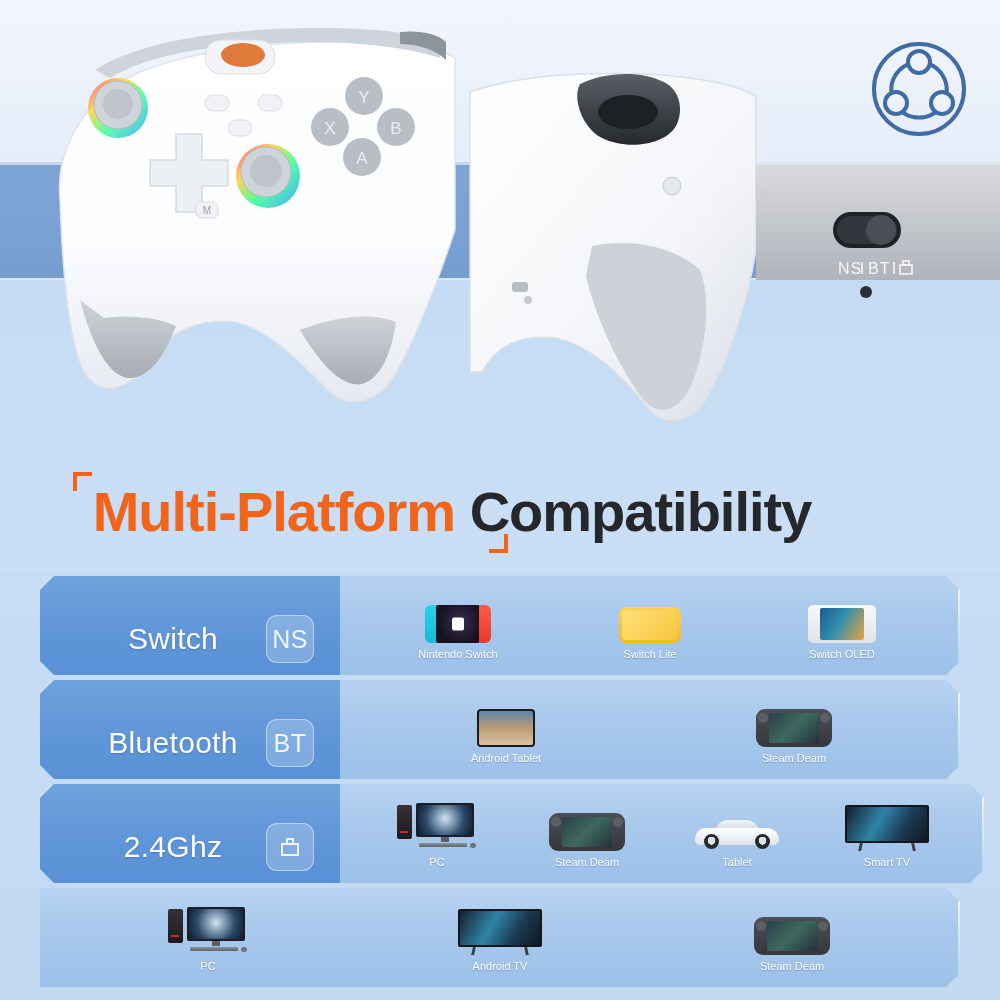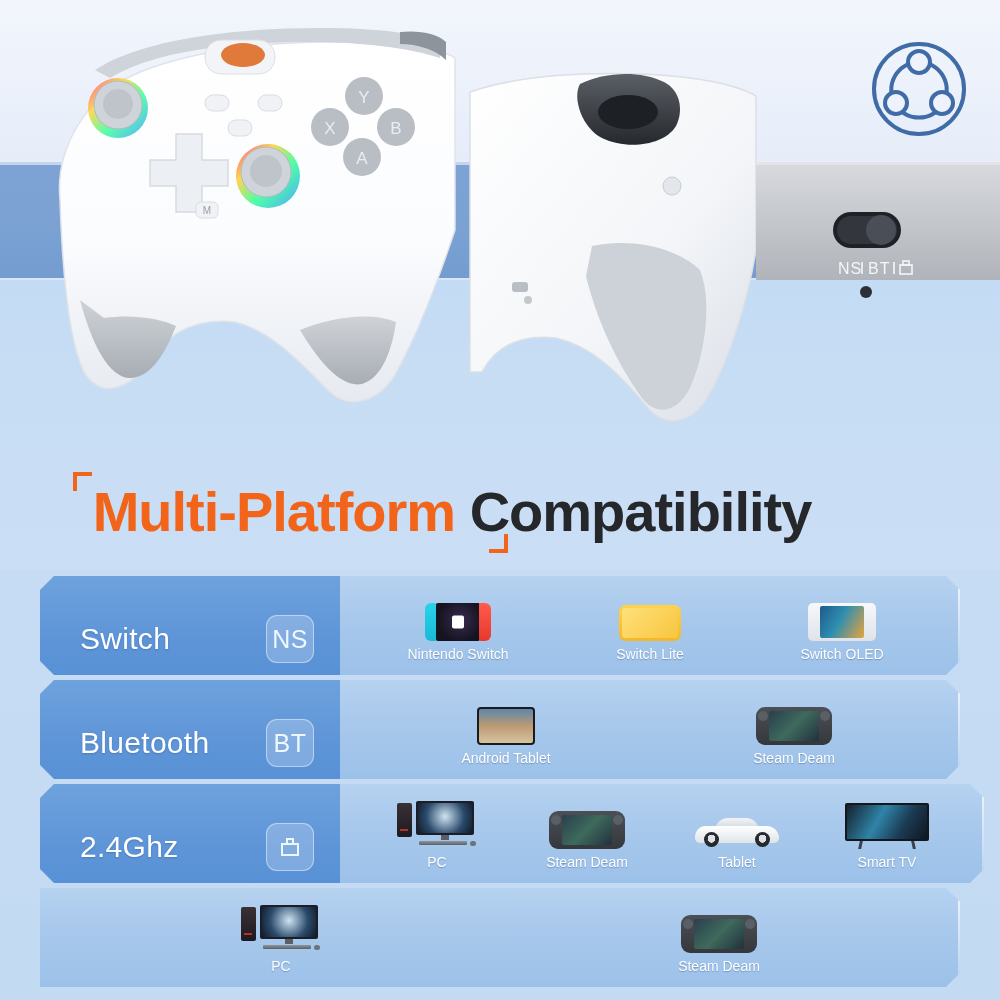--- a/index.html
+++ b/index.html
@@ -40,39 +40,39 @@
   .subtitle{position:absolute;left:0;top:530px;width:1000px;text-align:center;
     font-size:23px;color:#2b2d31;letter-spacing:-.2px;}
 
   
   .table{position:absolute;left:40px;top:576px;width:920px;}
   .row{position:relative;height:99px;margin-bottom:5px;display:flex;}
 
   .label-cell{position:relative;width:300px;height:126px;flex:0 0 300px;
     background:linear-gradient(180deg,#6ea2dd 0%,#5e95d8 50%,#548ed4 100%);
     clip-path:polygon(14px 0,300px 0,300px 99px,14px 99px,0 85px,0 14px);
-    display:flex;align-items:center;}
+    display:flex;align-items:center;text-align:center;}
   .label-text{margin-left:40px;color:#ffffff;font-size:30px;font-weight:400;letter-spacing:.3px;
     text-shadow:0 1px 2px rgba(20,50,90,.25);flex:1;}
   .badge{width:46px;height:46px;margin-right:26px;border-radius:11px;
     background:rgba(255,255,255,.22);border:1px solid rgba(255,255,255,.45);
     display:flex;align-items:center;justify-content:center;
     color:#eef6ff;font-size:25px;letter-spacing:.5px;}
   .badge svg{display:block;}
 
   .dev-cell{position:relative;flex:1;height:99px;
     background:linear-gradient(180deg,#b6d2f0 0%,#a9c9ec 40%,#9cc1e9 100%);
     clip-path:polygon(0 0,calc(100% - 14px) 0,100% 14px,100% 85px,calc(100% - 14px) 99px,0 99px);
     display:flex;align-items:center;justify-content:space-around;padding:0 22px;box-sizing:border-box;}
   .dev-cell::after{content:"";position:absolute;right:0;top:0;width:2px;height:99px;
     background:linear-gradient(180deg,rgba(255,255,255,.8),rgba(255,255,255,.25));}
 
   .dev{display:flex;flex-direction:column;align-items:center;justify-content:center;width:150px;}
   .dev .thumb{height:52px;display:flex;align-items:flex-end;justify-content:center;}
-  .dev .cap{margin-top:5px;color:#ffffff;font-size:14px;white-space:nowrap;
+  .dev .cap{margin-top:5px;color:#ffffff;font-size:11px;white-space:nowrap;
     text-shadow:0 1px 1px rgba(40,70,110,.35);}
 
   
   .sw{position:relative;width:66px;height:38px;}
   .sw .scr{position:absolute;left:11px;top:0;width:44px;height:38px;border-radius:2px;
     background:radial-gradient(circle at 55% 45%,#3a2b50,#14131f 70%);overflow:hidden;}
   .sw .jc-l,.sw .jc-r{position:absolute;top:0;width:12px;height:38px;}
   .sw .jc-l{left:0;border-radius:6px 2px 2px 6px;}
   .sw .jc-r{right:0;border-radius:2px 6px 6px 2px;}
   .sw .logo-n{position:absolute;left:50%;top:50%;transform:translate(-50%,-50%);
@@ -425,20 +425,32 @@
                 </div>
               <div class="stand"></div>
                 <div class="kb"></div>
                 <div class="ms"></div>
               </div>
           </div>
           <div class="cap">PC</div>
         </div>
         <div class="dev">
           <div class="thumb">
+            <div class="tv">
+                <div class="panel">
+                  <div class="scr"></div>
+                </div>
+                <div class="l1"></div>
+                <div class="l2"></div>
+              </div>
+          </div>
+          <div class="cap">Android TV</div>
+        </div>
+        <div class="dev">
+          <div class="thumb">
             <div class="deck">
                 <div class="gl"></div>
                 <div class="scr"></div>
                 <div class="gr"></div>
               </div>
           </div>
           <div class="cap">Steam Deam</div>
         </div>
       </div>
     </div>

